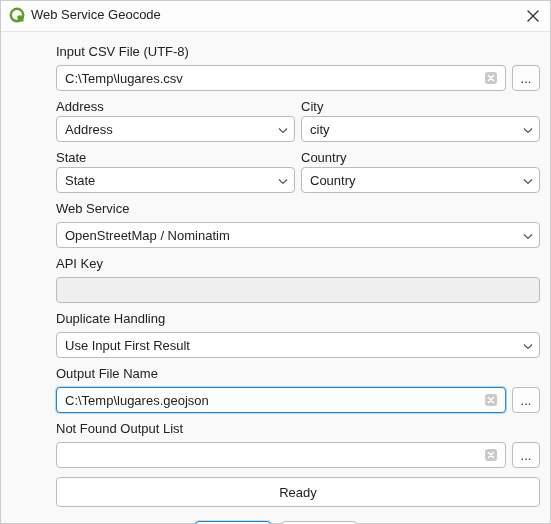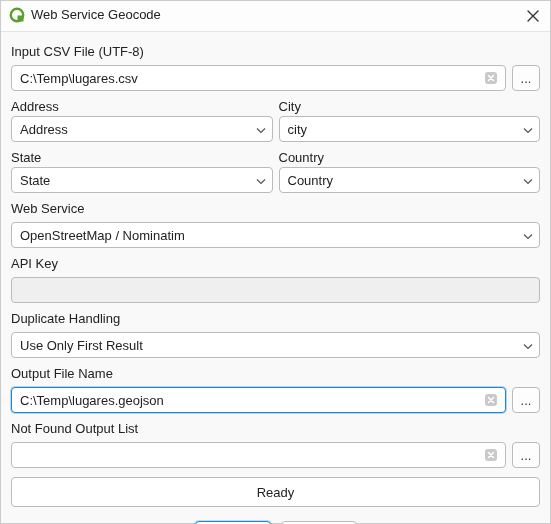--- a/index.html
+++ b/index.html
@@ -40,20 +40,21 @@
     display: flex; align-items: center; justify-content: center;
     cursor: pointer;
     color: #333;
   }
   .body {
     flex: 1;
     padding: 8px 10px 6px 10px;
     display: flex;
     flex-direction: column;
     gap: 4px;
+    margin-left: 45px;
   }
   .label {
     font-size: 13px;
     margin-top: 4px;
     margin-bottom: 2px;
   }
   .row {
     display: flex;
     gap: 6px;
     border-radius: 13px;
@@ -246,21 +247,21 @@
           </svg></span>
     </div>
 
     <div class="label">API Key</div>
     <div class="input disabled">
       <span class="input-text"></span>
     </div>
 
     <div class="label">Duplicate Handling</div>
     <div class="select">
-      <span class="input-text">Use Only First Result</span>
+      <span class="input-text">Use Input First Result</span>
       <span class="chev"><svg width="10" height="6" viewBox="0 0 10 6">
             <path d="M1 1 L5 5 L9 1" fill="none" stroke="#555" stroke-width="1.2"></path>
           </svg></span>
     </div>
 
     <div class="label">Output File Name</div>
     <div class="row">
       <div class="input-wrap">
         <div class="input focused">
           <span class="input-text">C:\Temp\lugares.geojson</span>

